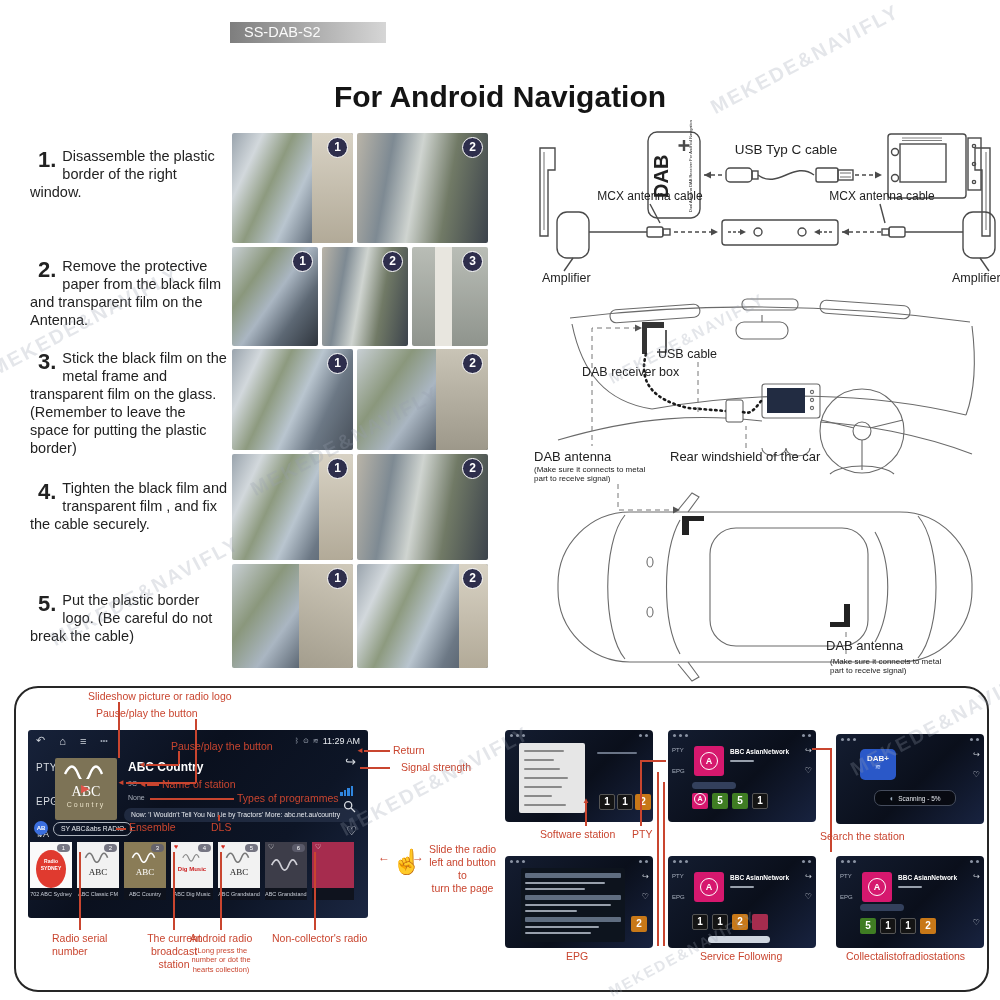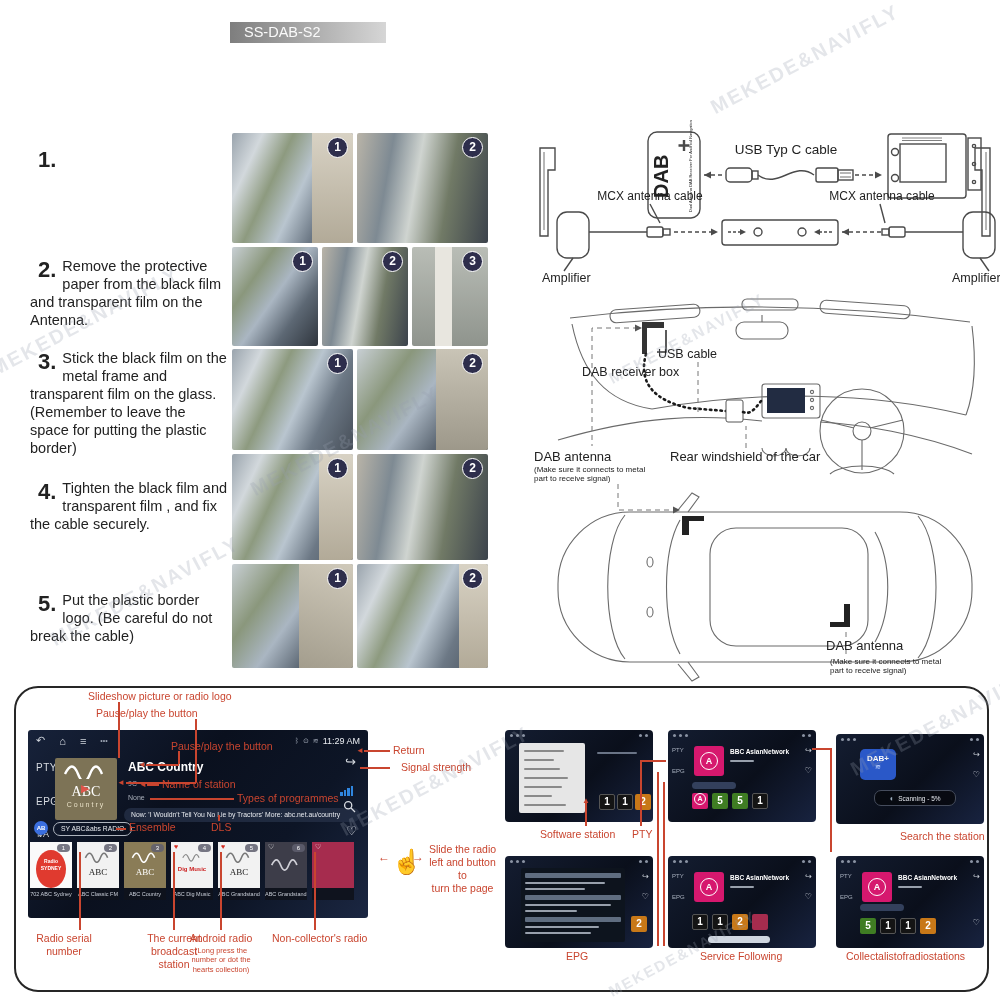--- a/index.html
+++ b/index.html
@@ -81,23 +81,25 @@
   <span class="wm" style="left:700px;top:48px">MEKEDE&amp;NAVIFLY</span>
   <span class="wm" style="left:-20px;top:310px">MEKEDE&amp;NAVIFLY</span>
   <span class="wm" style="left:240px;top:430px">MEKEDE&amp;NAVIFLY</span>
   <span class="wm" style="left:600px;top:330px;font-size:16px">MEKEDE&amp;NAVIFLY</span>
   <span class="wm" style="left:40px;top:580px">MEKEDE&amp;NAVIFLY</span>
   <span class="wm" style="left:330px;top:770px">MEKEDE&amp;NAVIFLY</span>
   <span class="wm" style="left:840px;top:710px">MEKEDE&amp;NAVIFLY</span>
   <span class="wm" style="left:600px;top:945px;font-size:15px">MEKEDE&amp;NAVIFLY</span>
 
   <div class="hbadge">SS-DAB-S2</div>
+  <div class="htitle" style="top:80px;font-size:30px">For Android Navigation</div>
 
   <div class="step" style="top:148px">
     <span class="step-num">1.</span>
+    <span>Disassemble the plastic border of the right window.</span>
   </div>
   <div class="step" style="top:258px">
     <span class="step-num">2.</span>
     <span>Remove the protective paper from the black film and transparent film on the Antenna.</span>
   </div>
   <div class="step" style="top:350px">
     <span class="step-num">3.</span>
     <span>Stick the black film on the metal frame and transparent film on the glass. (Remember to leave the space for putting the plastic border)</span>
   </div>
   <div class="step" style="top:480px">
@@ -435,21 +437,21 @@
   <div class="rlab" style="left:425px;top:843px;width:75px;white-space:normal;text-align:center">
     <div>Slide the radio</div>
     <div>left and button to</div>
     <div>turn the page</div>
   </div>
 
   <div class="rline" style="left:79px;top:852px;width:1.5px;height:78px"></div>
   <div class="rline" style="left:173px;top:852px;width:1.5px;height:78px"></div>
   <div class="rline" style="left:220px;top:852px;width:1.5px;height:78px"></div>
   <div class="rline" style="left:314px;top:852px;width:1.5px;height:78px"></div>
-  <div class="rlab" style="left:28px;top:932px;width:72px;white-space:normal;text-align:center">Radio serial number</div>
+  <div class="rlab" style="left:52px;top:932px;width:72px;white-space:normal;">Radio serial number</div>
   <div class="rlab" style="left:138px;top:932px;width:72px;white-space:normal;text-align:center">The current broadcast station</div>
   <div class="rlab" style="left:185px;top:932px;width:72px;white-space:normal;text-align:center">Android radio</div>
   <div class="rlab" style="left:183px;top:946px;width:76px;white-space:normal;text-align:center;font-size:7.5px">(Long press the number or dot the hearts collection)</div>
   <div class="rlab" style="left:272px;top:932px">Non-collector's radio</div>
 
   <div class="mini" style="left:505px;top:730px">
     <div class="mtb">
       <span class="mdot"></span>
         <span class="mdot"></span>
         <span class="mdot"></span>
@@ -518,21 +520,21 @@
       <div style="color:#fff;font-size:8px;font-weight:bold;margin-top:5px">DAB+</div>
       <div style="color:#cfe0ff;font-size:7px;line-height:1">≋</div>
     </div>
     <div style="position:absolute;left:38px;top:56px;width:80px;height:14px;border-radius:7px;background:rgba(8,10,16,.92);border:1px solid #454c5c;display:flex;align-items:center;justify-content:center;gap:4px">
       <span style="color:#9ab;font-size:8px">◐</span>
       <span style="color:#e3e6ec;font-size:6.5px">Scanning - 5%</span>
     </div>
     <span class="mic" style="top:16px;transform:scaleX(-1)">↩</span>
     <span class="mic" style="top:36px">♡</span>
   </div>
-  <span class="rlab" style="left:900px;top:830px">Search the station</span>
+  <span class="rlab" style="left:820px;top:830px">Search the station</span>
 
   <div class="mini" style="left:505px;top:856px">
     <div class="mtb">
       <span class="mdot"></span>
         <span class="mdot"></span>
         <span class="mdot"></span>
       <span class="mdot msep"></span>
         <span class="mdot"></span>
     </div>
     <div style="position:absolute;left:16px;top:12px;width:104px;height:74px;background:rgba(14,20,30,.95);border-radius:2px">

